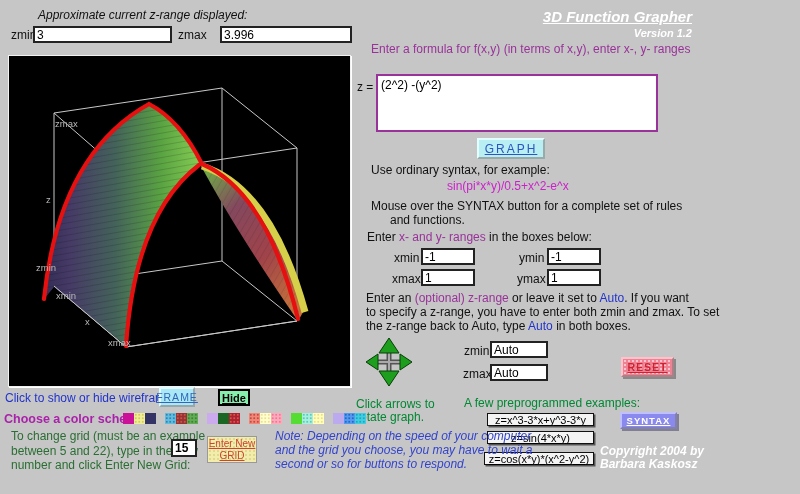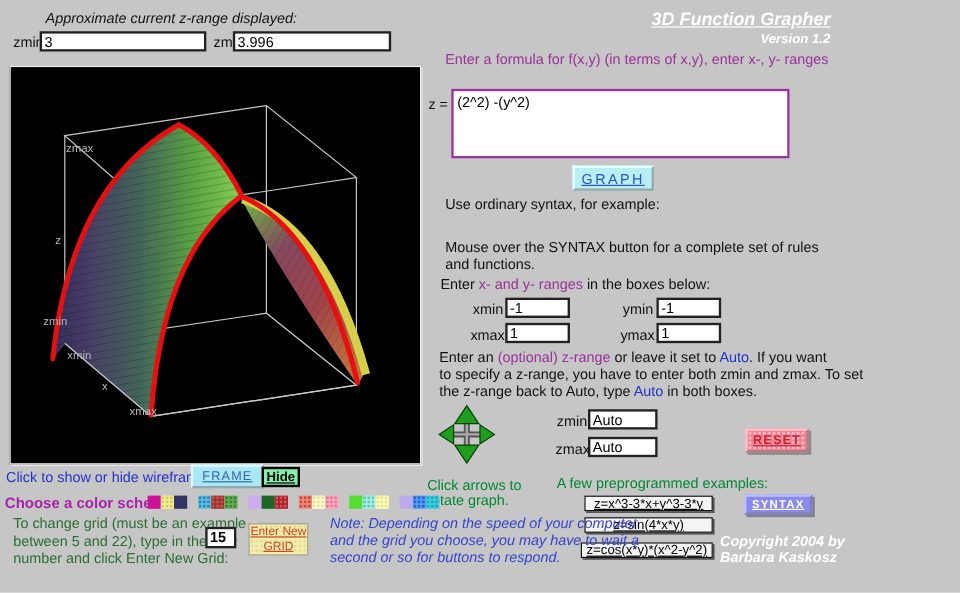--- a/index.html
+++ b/index.html
@@ -49,21 +49,21 @@
 </style>
 </head>
 <body>
 
 <div id="app">
 
   <div class="abs txt" style="left:38px;top:8px;font-style:italic;">Approximate current z-range displayed:</div>
   <div class="abs txt" style="left:11px;top:28px;">zmin</div>
   <input class="abs box" style="left: 33px; top: 26px; width: 131px;" value="3">
   <div class="abs txt" style="left:178px;top:28px;">zmax</div>
-  <input class="abs box" style="left: 194px; top: 26px; width: 124px;" value="3.996">
+  <input class="abs box" style="left: 220px; top: 26px; width: 124px;" value="3.996">
 
   <div class="abs plot-frame">
     <svg width="341" height="330" viewBox="0 0 341 330">
       <defs>
         <linearGradient id="gradL" gradientUnits="userSpaceOnUse" x1="30" y1="150" x2="200" y2="150">
           <stop offset="0" stop-color="#2f2b52"></stop>
           <stop offset="0.18" stop-color="#463a66"></stop>
           <stop offset="0.45" stop-color="#44635a"></stop>
           <stop offset="0.72" stop-color="#5aa342"></stop>
           <stop offset="1" stop-color="#8ed657"></stop>
@@ -122,22 +122,23 @@
   </div>
 
   <div class="abs txt purple" style="left:371px;top:42px;">Enter a formula for f(x,y) (in terms of x,y), enter  x-, y- ranges</div>
 
   <div class="abs txt" style="left:357px;top:80px;">z =</div>
   <textarea class="abs formula" style="left: 376px; top: 74px; width: 272px; height: 50px;">(2^2) -(y^2)</textarea>
 
   <div class="abs btn graph-btn" style="left:477px;top:138px;width:68px;height:21px;">GRAPH</div>
 
   <div class="abs txt" style="left:371px;top:163px;">Use ordinary syntax, for example:</div>
+  <div class="abs txt magenta" style="left:447px;top:179px;">sin(pi*x*y)/0.5+x^2-e^x</div>
   <div class="abs txt" style="left:371px;top:199px;">Mouse over the SYNTAX button for a complete set of rules</div>
-  <div class="abs txt" style="left:371px;top:213px;">and functions.</div>
+  <div class="abs txt" style="left:390px;top:213px;">and functions.</div>
 
   <div class="abs txt" style="left:367px;top:230px;"><span class="c-k">Enter </span><span class="c-p">x- and y- ranges</span><span class="c-k"> in the boxes below:</span></div>
   <div class="abs txt" style="left:394px;top:251px;">xmin</div>
   <input class="abs box" style="left: 421px; top: 248px; width: 46px;" value="-1">
   <div class="abs txt" style="left:519px;top:251px;">ymin</div>
   <input class="abs box" style="left: 547px; top: 248px; width: 46px;" value="-1">
   <div class="abs txt" style="left:392px;top:272px;">xmax</div>
   <input class="abs box" style="left: 421px; top: 269px; width: 46px;" value="1">
   <div class="abs txt" style="left:517px;top:272px;">ymax</div>
   <input class="abs box" style="left: 547px; top: 269px; width: 46px;" value="1">
@@ -171,21 +172,21 @@
   <div class="abs btn ex-btn" style="left:487px;top:413px;width:107px;height:13px;">z=x^3-3*x+y^3-3*y</div>
   <div class="abs btn ex-btn" style="left:487px;top:431px;width:107px;height:13px;">z=sin(4*x*y)</div>
   <div class="abs btn ex-btn" style="left:484px;top:452px;width:110px;height:13px;">z=cos(x*y)*(x^2-y^2)</div>
 
   <div class="abs btn syntax-btn" style="left:620px;top:412px;width:57px;height:17px;">SYNTAX</div>
 
   <div class="abs txt copy" style="left:600px;top:444px;">Copyright 2004  by</div>
   <div class="abs txt copy" style="left:600px;top:457px;">Barbara Kaskosz</div>
 
   <div class="abs txt blue" style="left:5px;top:391px;">Click to show or hide wireframe:</div>
-  <div class="abs btn frame-btn" style="left:159px;top:387px;width:61px;height:20px;">FRAME</div>
+  <div class="abs btn frame-btn" style="left:159px;top:387px;width:36px;height:20px;">FRAME</div>
   <div class="abs btn hide-btn" style="left:218px;top:389px;width:32px;height:17px;">Hide</div>
 
   <div class="abs txt cs-label" style="left:4px;top:412px;">Choose a color scheme:</div>
   <div class="abs" style="left:123px;top:413px;height:11px;"><span class="swgroup"><span class="swatch" style="background-color: rgb(204, 17, 153);"></span><span class="swatch" style="background-color: rgb(238, 238, 153); background-image: radial-gradient(rgb(216, 200, 85) 1px, transparent 1.2px); background-size: 3.5px 3.5px;"></span><span class="swatch" style="background-color: rgb(51, 51, 102);"></span></span><span class="swgroup"><span class="swatch" style="background-color: rgb(102, 187, 221); background-image: radial-gradient(rgb(34, 136, 187) 1px, transparent 1.2px); background-size: 3.5px 3.5px;"></span><span class="swatch" style="background-color: rgb(153, 51, 51); background-image: radial-gradient(rgb(204, 85, 68) 1px, transparent 1.2px); background-size: 3.5px 3.5px;"></span><span class="swatch" style="background-color: rgb(102, 170, 85); background-image: radial-gradient(rgb(51, 136, 51) 1px, transparent 1.2px); background-size: 3.5px 3.5px;"></span></span><span class="swgroup"><span class="swatch" style="background-color: rgb(204, 170, 238);"></span><span class="swatch" style="background-color: rgb(26, 102, 34);"></span><span class="swatch" style="background-color: rgb(170, 34, 51); background-image: radial-gradient(rgb(221, 85, 68) 1px, transparent 1.2px); background-size: 3.5px 3.5px;"></span></span><span class="swgroup"><span class="swatch" style="background-color: rgb(238, 136, 119); background-image: radial-gradient(rgb(204, 68, 68) 1px, transparent 1.2px); background-size: 3.5px 3.5px;"></span><span class="swatch" style="background-color: rgb(255, 255, 204); background-image: radial-gradient(rgb(238, 221, 153) 1px, transparent 1.2px); background-size: 3.5px 3.5px;"></span><span class="swatch" style="background-color: rgb(255, 170, 187); background-image: radial-gradient(rgb(238, 119, 153) 1px, transparent 1.2px); background-size: 3.5px 3.5px;"></span></span><span class="swgroup"><span class="swatch" style="background-color: rgb(85, 221, 51);"></span><span class="swatch" style="background-color: rgb(170, 238, 221); background-image: radial-gradient(rgb(85, 204, 187) 1px, transparent 1.2px); background-size: 3.5px 3.5px;"></span><span class="swatch" style="background-color: rgb(255, 255, 187); background-image: radial-gradient(rgb(238, 221, 136) 1px, transparent 1.2px); background-size: 3.5px 3.5px;"></span></span><span class="swgroup"><span class="swatch" style="background-color: rgb(187, 170, 238);"></span><span class="swatch" style="background-color: rgb(85, 153, 238); background-image: radial-gradient(rgb(34, 102, 204) 1px, transparent 1.2px); background-size: 3.5px 3.5px;"></span><span class="swatch" style="background-color: rgb(68, 204, 221); background-image: radial-gradient(rgb(17, 170, 204) 1px, transparent 1.2px); background-size: 3.5px 3.5px;"></span></span></div>
 
   <div class="abs gridtxt dkgreen" style="left:11px;top:429px;">
     <div class="txt">To change grid  (must be an example</div>
     <div class="txt">between 5 and 22), type in the new</div>
     <div class="txt">number and click Enter New Grid:</div>
   </div>

